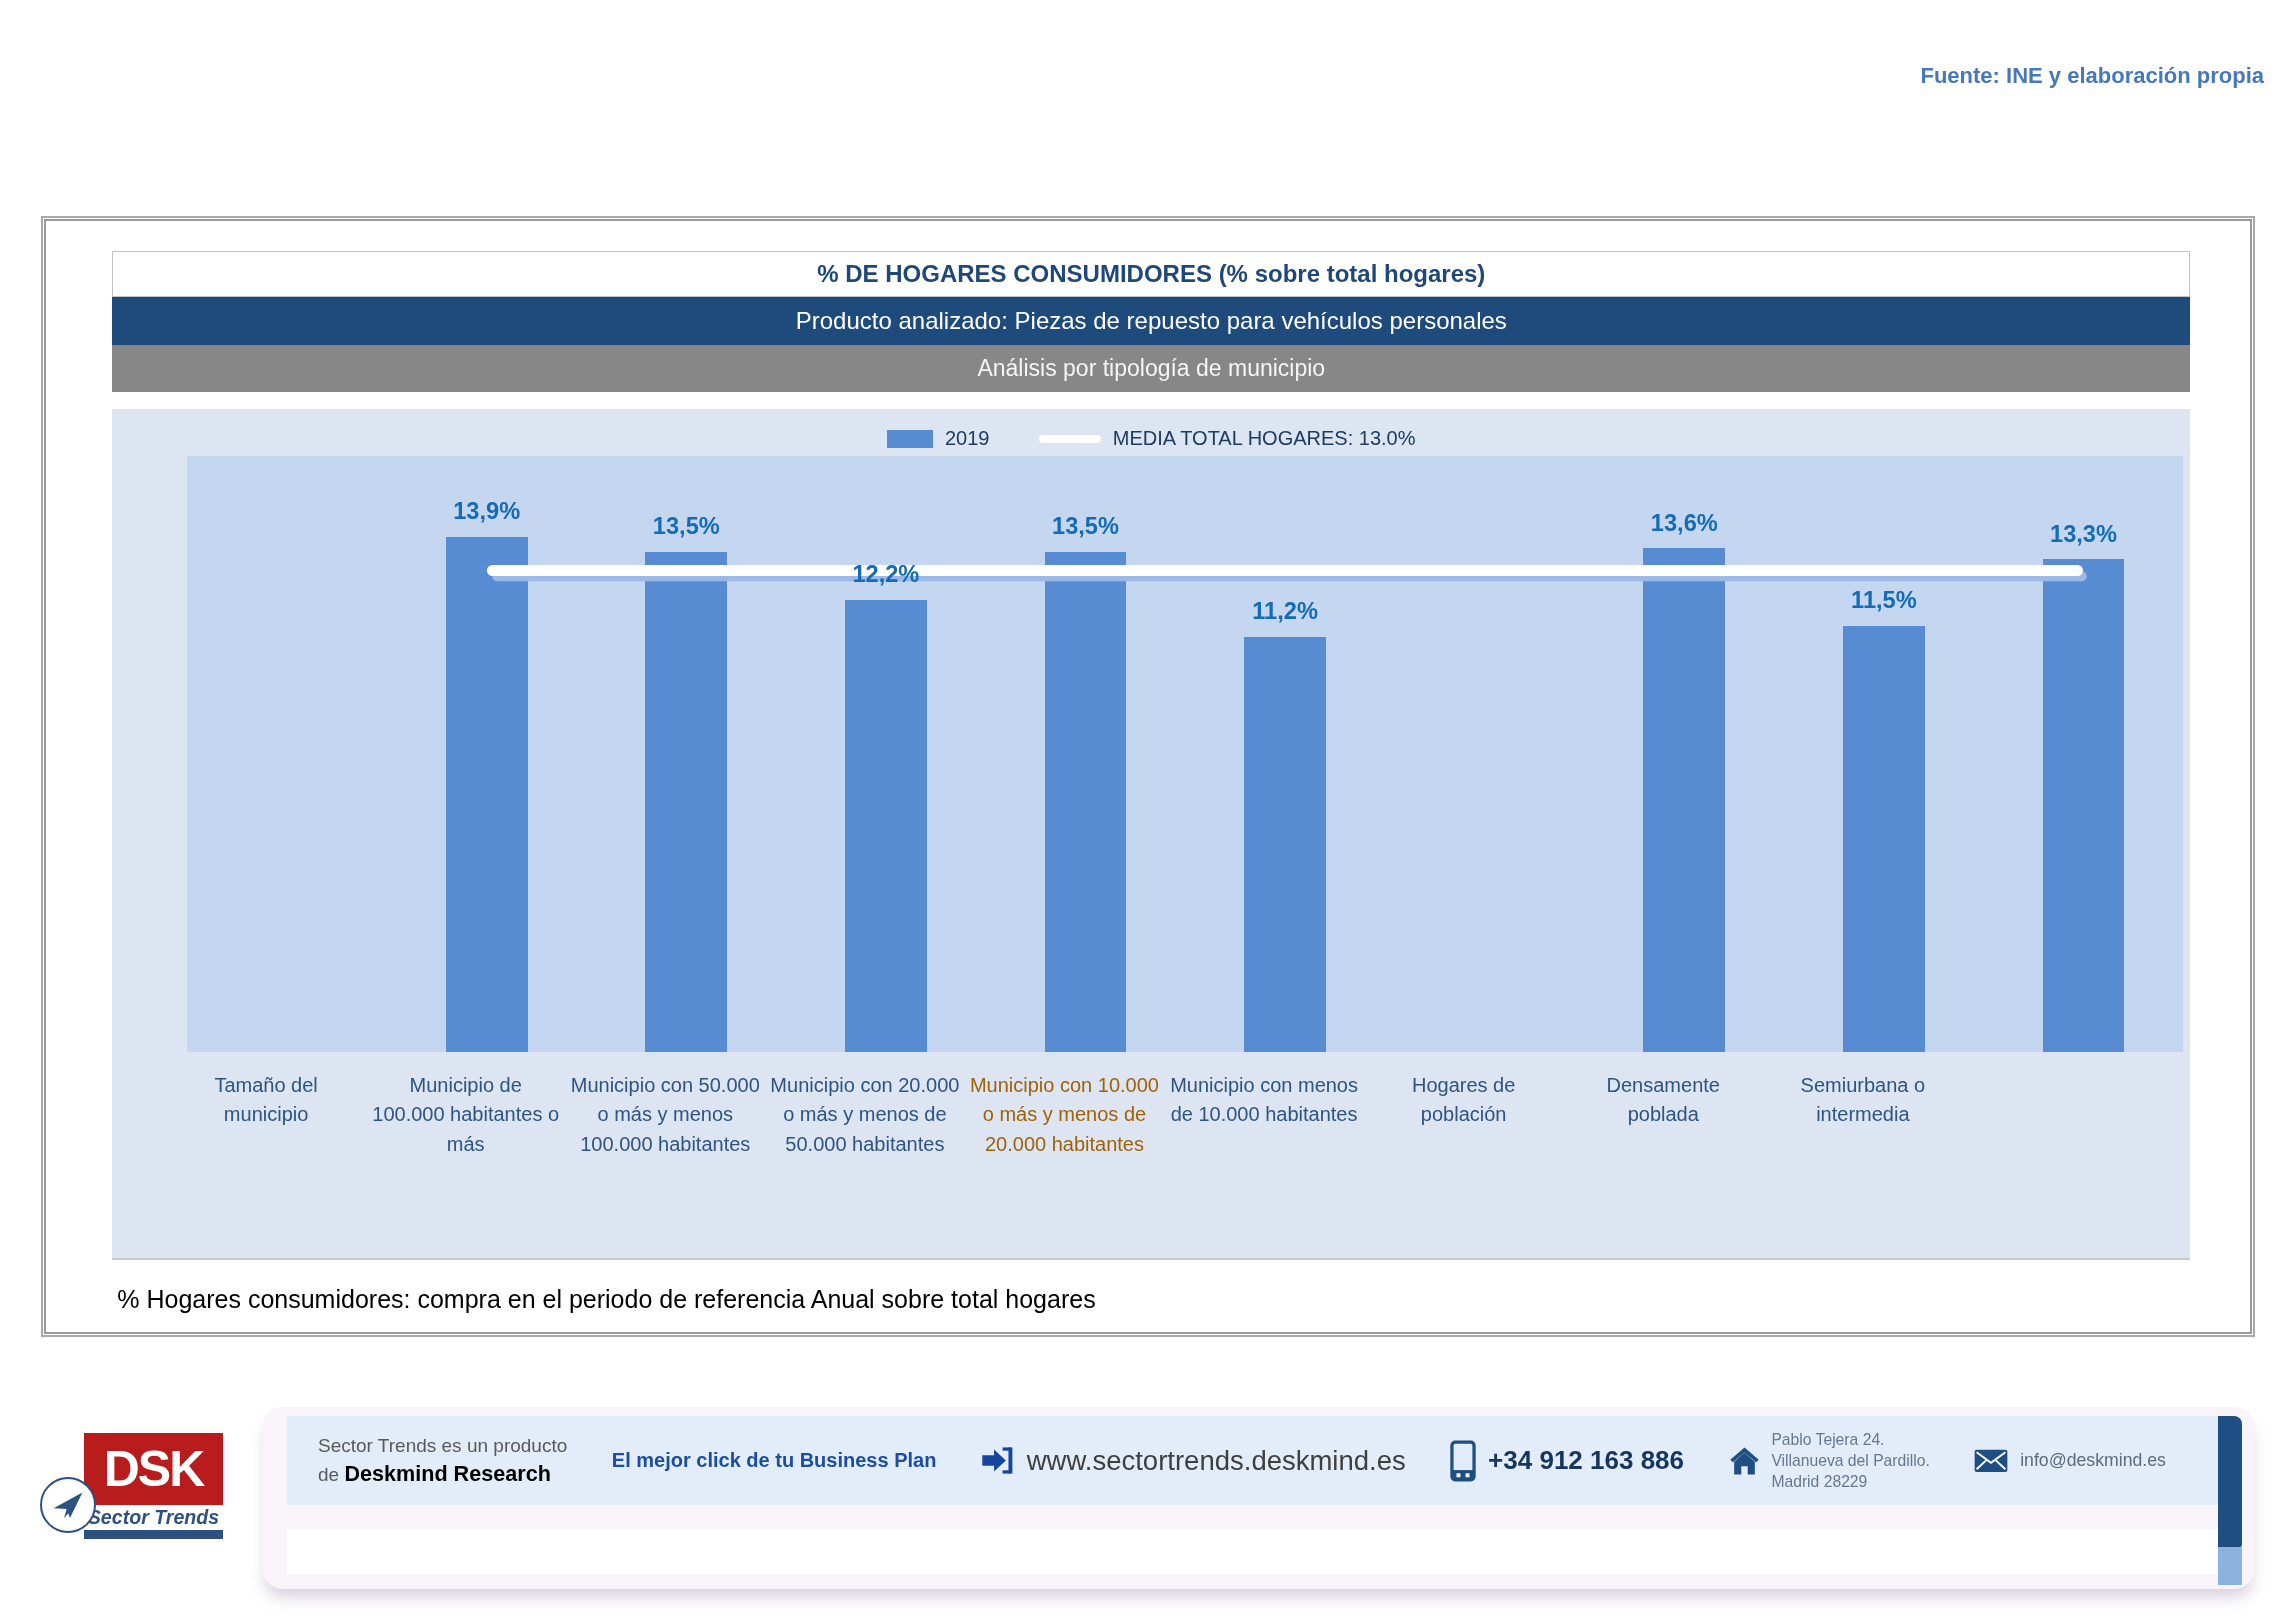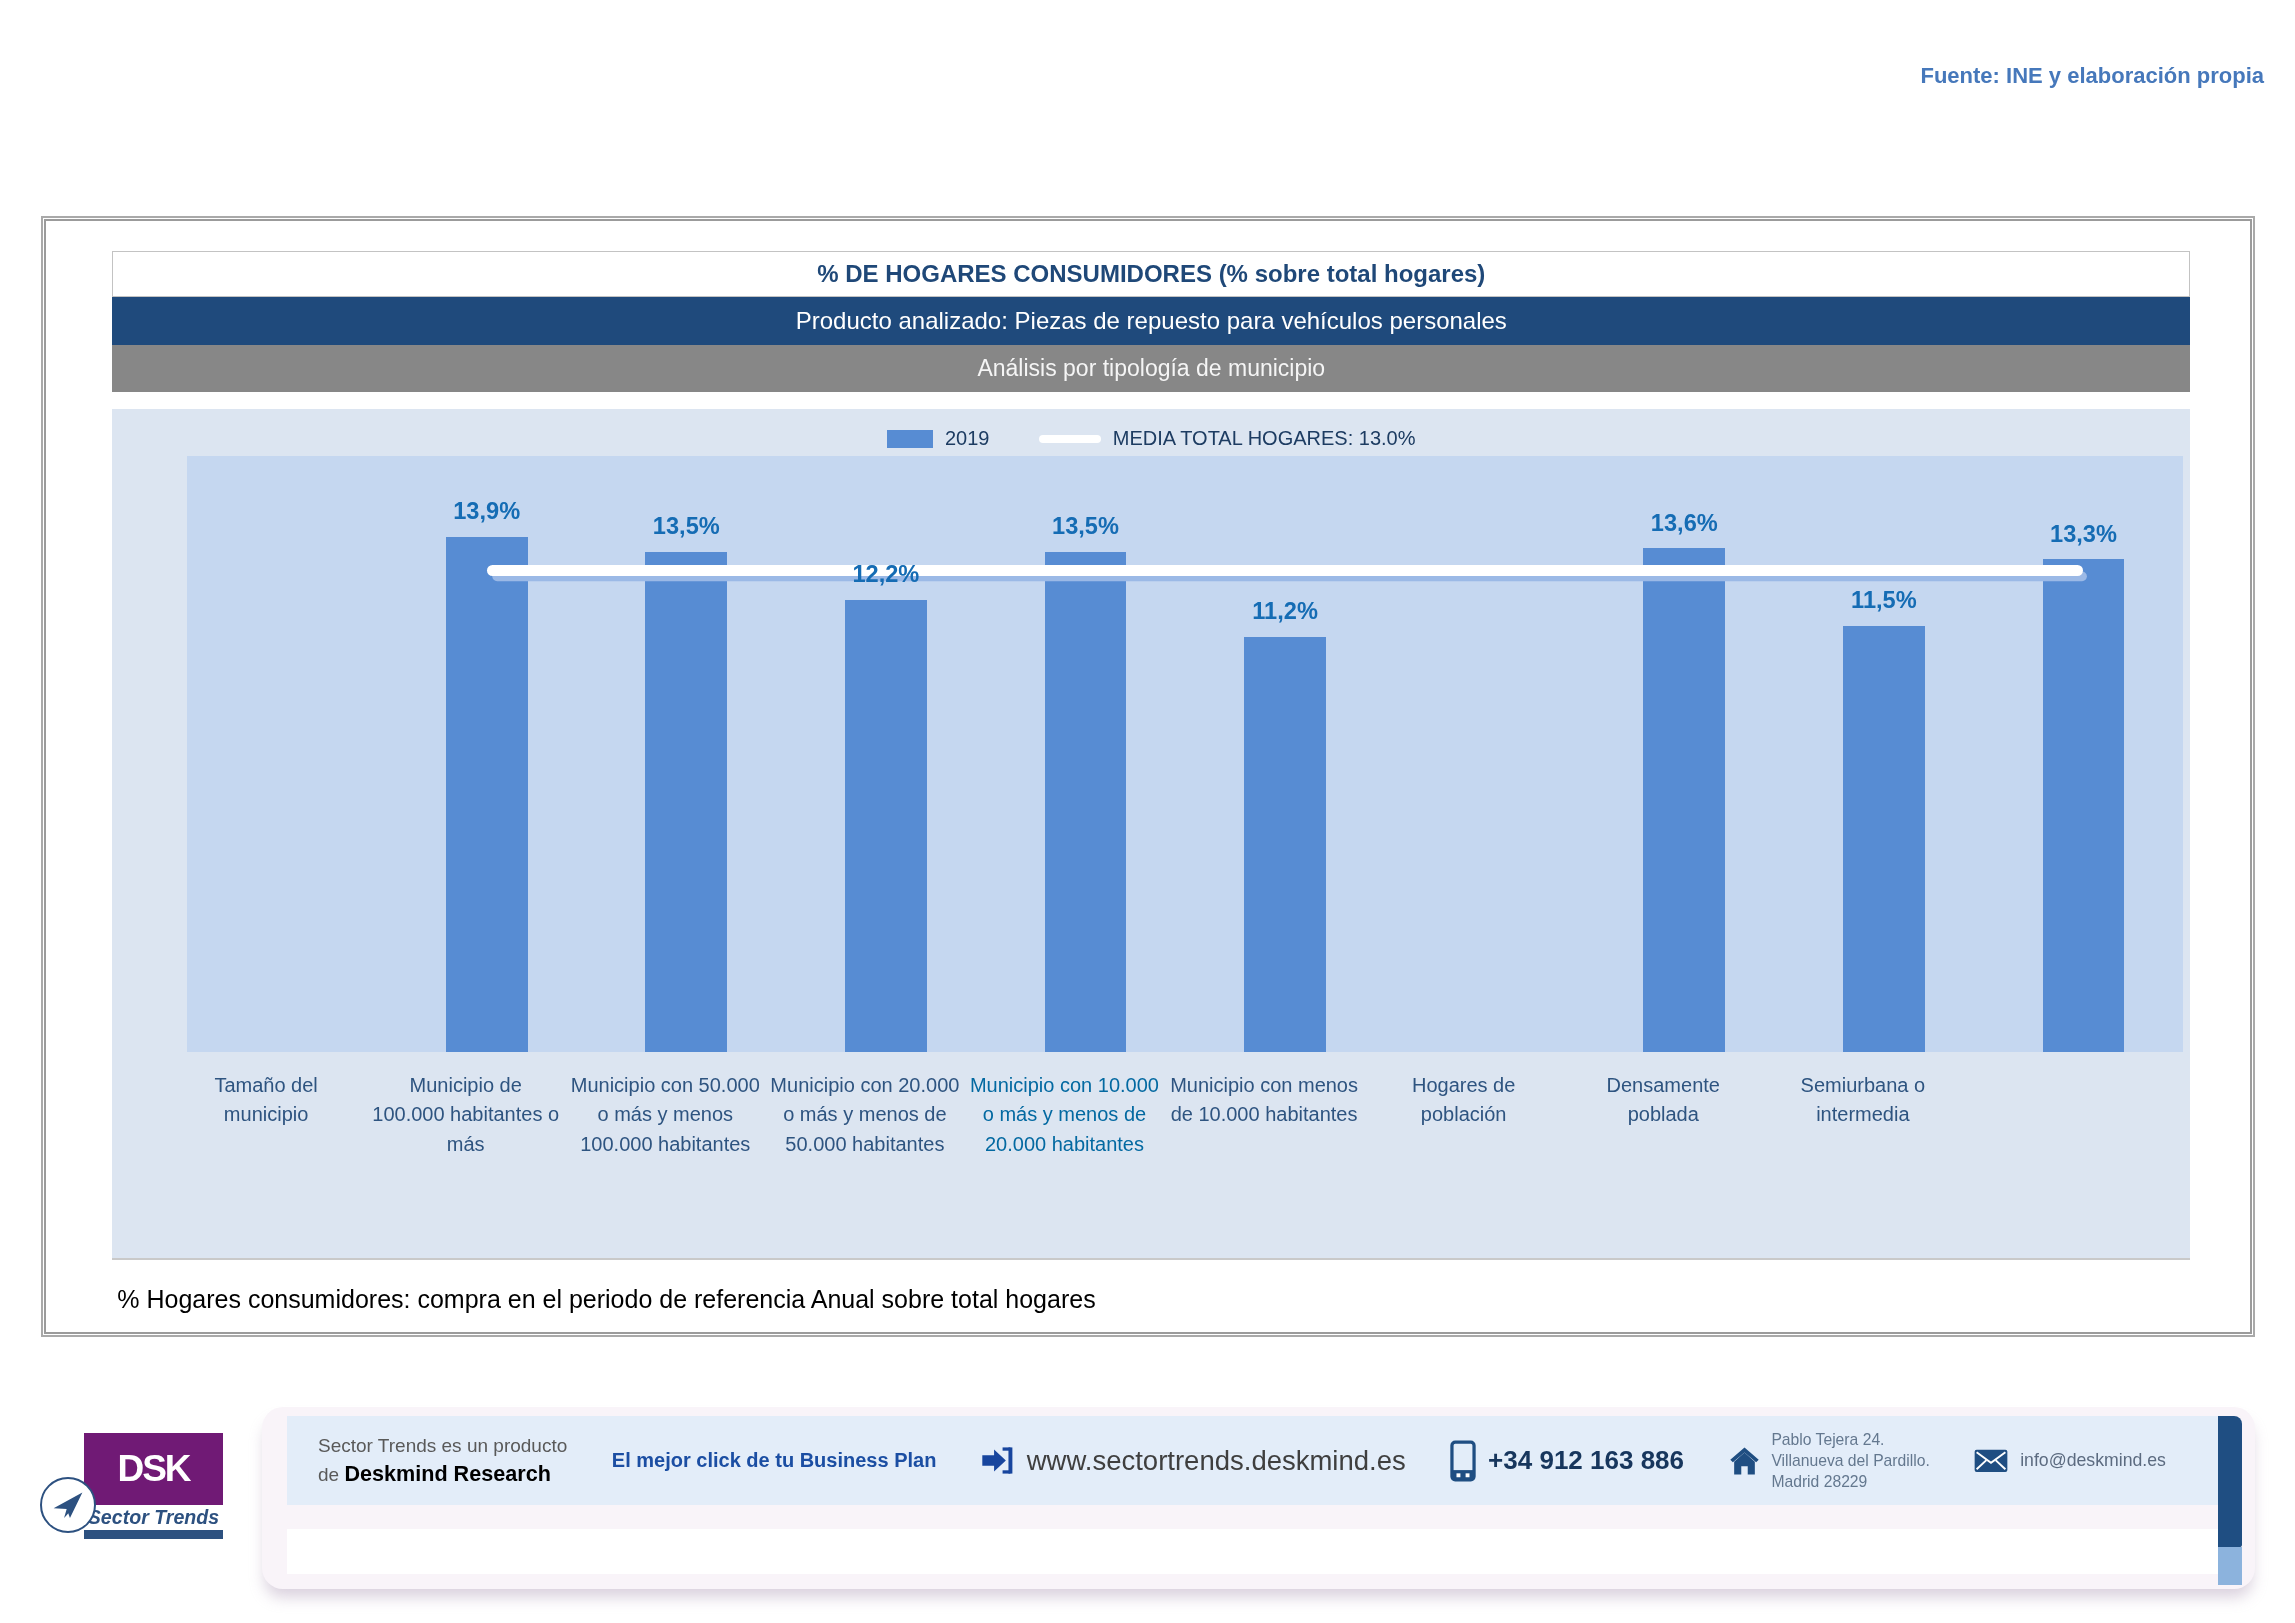--- a/index.html
+++ b/index.html
@@ -63,22 +63,22 @@
   .f-product b { color:#000000; font-size:21.6px; }
   .f-tagline { color:#1b4ea3; font-size:20px; font-weight:bold; white-space:nowrap; }
   .f-group { display:flex; align-items:center; gap:11.8px; white-space:nowrap; }
   .f-web { font-size:27.5px; color:#3f3f3f; }
   .f-phone { font-size:26px; font-weight:bold; color:#17365d; }
   .f-address { font-size:15.7px; color:#64788f; line-height:1.35; }
   .f-email { font-size:17.7px; color:#5c6b80; }
 
   
   .logo-rect { position:absolute; left:84px; top:1433px; width:139px; }
-  .logo-band { height:72px; background:#701a75; display:flex; align-items:center; justify-content:center;
-               color:#ffffff; font-size:37px; font-weight:bold; letter-spacing:-2px; }
+  .logo-band { height:72px; background:#b91c1c; display:flex; align-items:center; justify-content:center;
+               color:#ffffff; font-size:50px; font-weight:bold; letter-spacing:-2px; }
   .logo-strip { height:25px; background:#ffffff; display:flex; align-items:center; justify-content:center;
                 color:#2d5180; font-size:19.6px; font-weight:bold; font-style:italic; }
   .logo-bottom { height:9.2px; background:#2d5180; }
   .logo-circle { position:absolute; left:40px; top:1477px; width:56px; height:56px; border-radius:50%;
                  background:#ffffff; border:2px solid #2d5180;
                  display:flex; align-items:center; justify-content:center; }
   .icon { flex:0 0 auto; }
 </style>
 </head>
 <body>
@@ -119,21 +119,21 @@
             <div class="bar" style="left: 92.95%; height: 82.6087%; background: rgb(87, 140, 211);"></div>
             <div class="bar-label" style="left: 90%; bottom: calc(82.6087% + 11.8px); color: rgb(21, 108, 180);">13,3%</div>
             <div class="mean-line" style="left: 15%; width: 80%; bottom: calc(80.7453% - 5.2px); background: rgb(255, 255, 255); box-shadow: rgb(155, 185, 230) 4.6px 5.9px 0px -0.7px;"></div>
           </div>
 
         <div class="cats">
             <div class="cat" style="color: rgb(46, 84, 128);">Tamaño del municipio</div>
             <div class="cat" style="color: rgb(46, 84, 128);">Municipio de 100.000 habitantes o más</div>
             <div class="cat" style="color: rgb(46, 84, 128);">Municipio con 50.000 o más y menos 100.000 habitantes</div>
             <div class="cat" style="color: rgb(46, 84, 128);">Municipio con 20.000 o más y menos de 50.000 habitantes</div>
-            <div class="cat" style="color: #0369a1;">Municipio con 10.000 o más y menos de 20.000 habitantes</div>
+            <div class="cat" style="color: #a16207;">Municipio con 10.000 o más y menos de 20.000 habitantes</div>
             <div class="cat" style="color: rgb(46, 84, 128);">Municipio con menos de 10.000 habitantes</div>
             <div class="cat" style="color: rgb(46, 84, 128);">Hogares de población</div>
             <div class="cat" style="color: rgb(46, 84, 128);">Densamente poblada</div>
             <div class="cat" style="color: rgb(46, 84, 128);">Semiurbana o intermedia</div>
           </div>
       </div>
     </div>
 
     <div class="footnote">% Hogares consumidores: compra en el periodo de referencia Anual sobre total hogares</div>
   </div>

